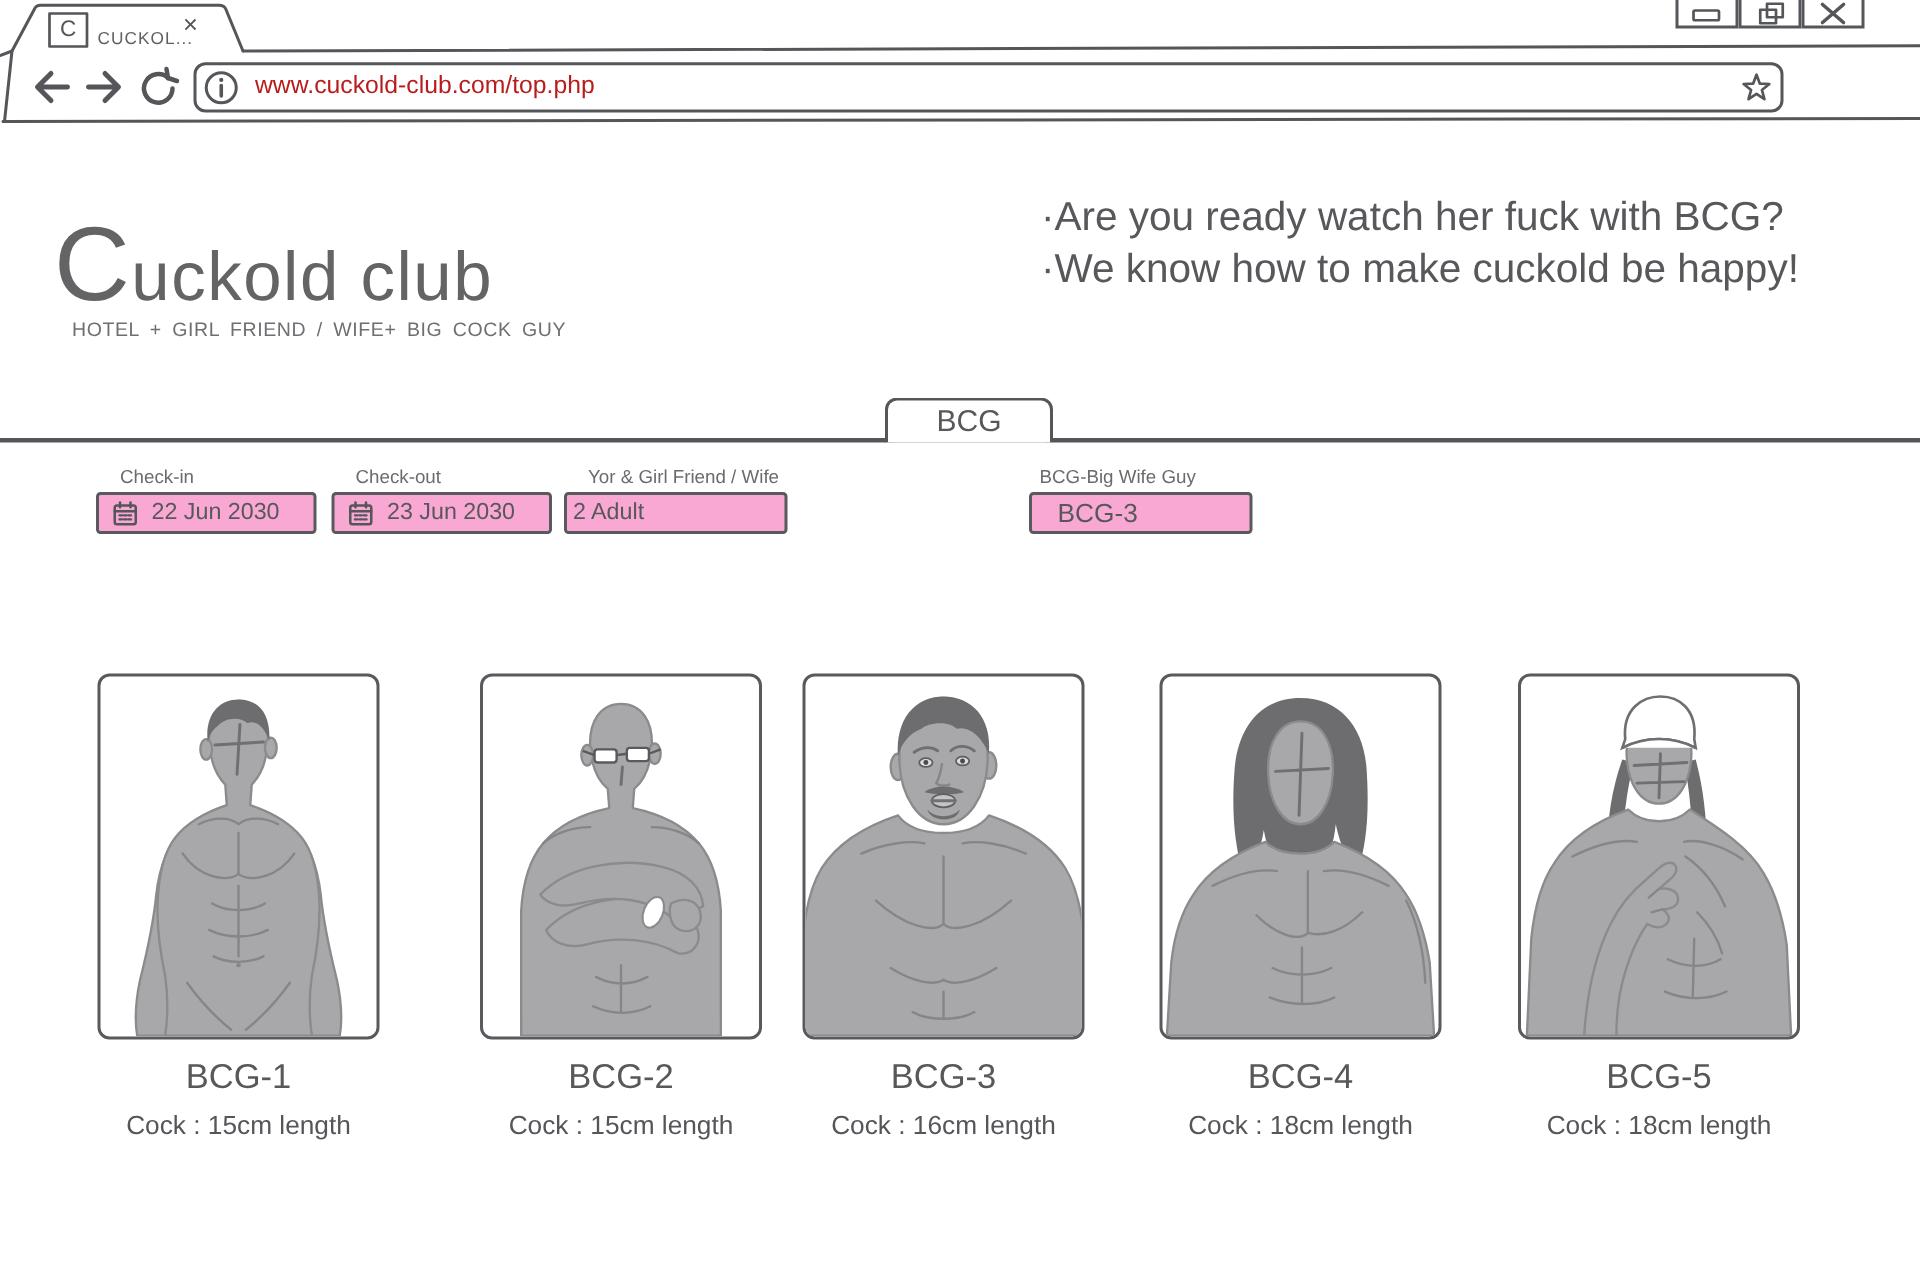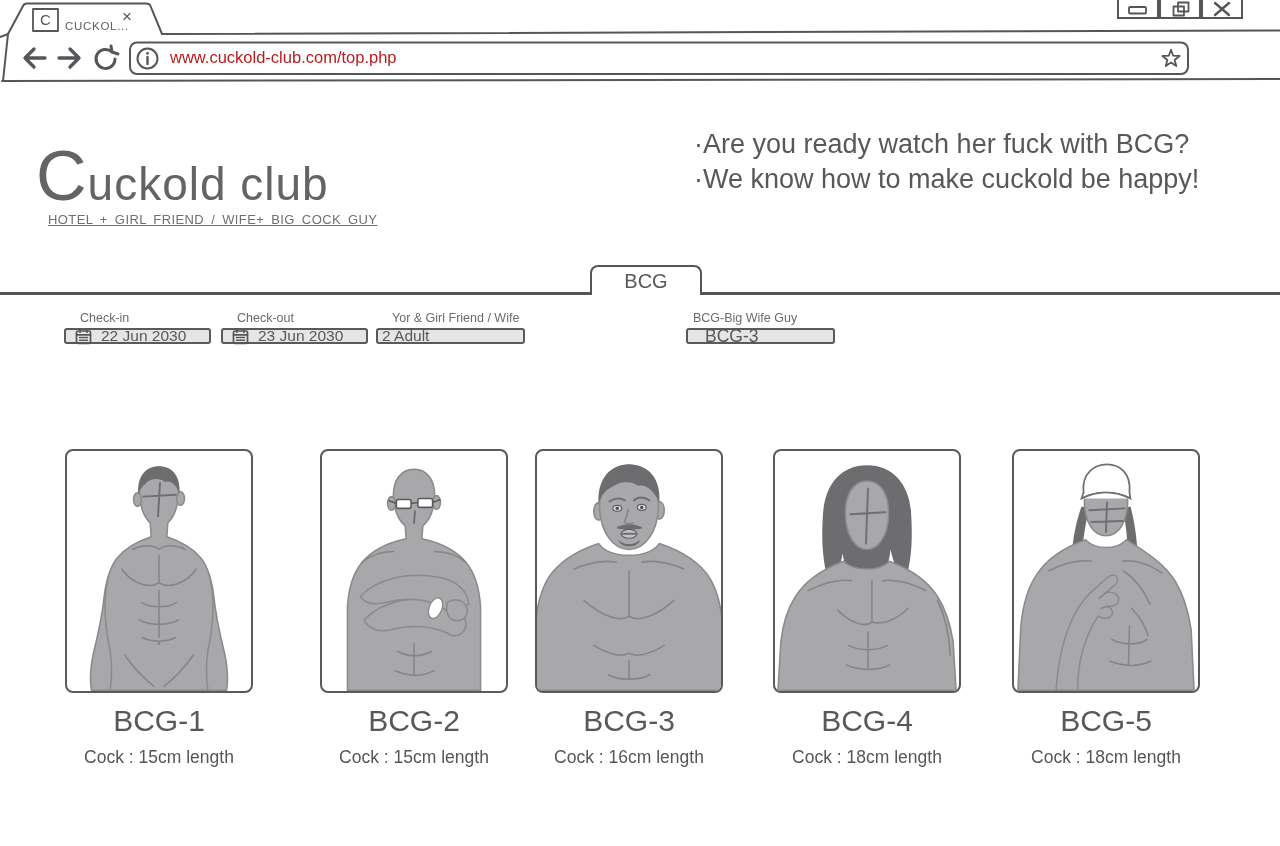--- a/index.html
+++ b/index.html
@@ -16,41 +16,41 @@
   .url-text{position:absolute;left:170px;top:48px;font-size:16.5px;color:#b91c1c;}
   .nav-btn{position:absolute;}
   .win-btn{position:absolute;top:-2px;width:42px;height:21px;border:2px solid #55565a;
            box-sizing:border-box;background:#fff;display:flex;align-items:center;justify-content:center;}
   .chrome svg{display:block;}
   .stroke{stroke:#55565a;fill:none;stroke-linecap:round;stroke-linejoin:round;}
   
   .logo{position:absolute;left:36px;top:136px;font-size:46px;color:#646467;letter-spacing:1px;}
   .logo-c{font-size:70px;}
   .tagline{position:absolute;left:48px;top:212px;font-size:13px;color:#6f6f73;
-           letter-spacing:.4px;word-spacing:3px;text-decoration:underline;}
+           letter-spacing:.4px;word-spacing:3px;}
   .bullets{position:absolute;left:694px;top:127px;font-size:27px;line-height:34.5px;color:#58585c;}
   
   .divider{position:absolute;left:0;top:292px;width:1280px;height:2.5px;background:#55565a;z-index:1;}
   .bcg-tab{position:absolute;left:590px;top:265px;width:112px;height:30px;background:#fff;
            border:2px solid #55565a;border-bottom:none;border-radius:8px 8px 0 0;z-index:2;
            display:flex;align-items:center;justify-content:center;font-size:20px;color:#58585c;
            box-sizing:border-box;}
   
   .field{position:absolute;top:311px;}
   .field-label{font-size:12.5px;color:#6b6b6e;margin:0 0 3px 16px;}
-  .field-box{height:16px;border:2px solid #595a5e;border-radius:3px;background:#e5e5e5;
+  .field-box{height:28px;border:2px solid #595a5e;border-radius:3px;background:#f9a8d4;
              box-sizing:border-box;display:flex;align-items:center;gap:9px;padding:0 9px;
              font-size:15.5px;color:#58585c;}
   .cal{flex:0 0 auto;}
   
   .listing{position:absolute;top:449px;width:188px;}
   .photo-frame{width:188px;height:244px;border:2px solid #595a5e;border-radius:8px;
                overflow:hidden;background:#fff;box-sizing:border-box;}
   .photo-frame svg{display:block;width:100%;height:100%;}
-  .card-name{margin-top:11px;font-size:30px;color:#58585b;text-align:center;}
+  .card-name{margin-top:11px;font-size:23px;color:#58585b;text-align:center;}
   .card-detail{margin-top:9px;font-size:17.5px;color:#56565a;text-align:center;}
   
   .body{fill:#a8a8aa;stroke:#8b8b8e;stroke-width:1.6;stroke-linejoin:round;}
   .hair{fill:#6d6d6f;stroke:none;}
   .mline{fill:none;stroke:#85858a;stroke-width:1.6;stroke-linecap:round;}
   .fline{fill:none;stroke:#6f6f74;stroke-width:2;stroke-linecap:round;}
   .eye{fill:#dedee0;stroke:#5f5f63;stroke-width:1.2;}
   .pupil{fill:#4a4a4e;}
   .mouth{fill:#c4c4c6;stroke:#5f5f63;stroke-width:1.2;}
   .glass{fill:#fff;stroke:#5a5a5e;stroke-width:1.6;}

